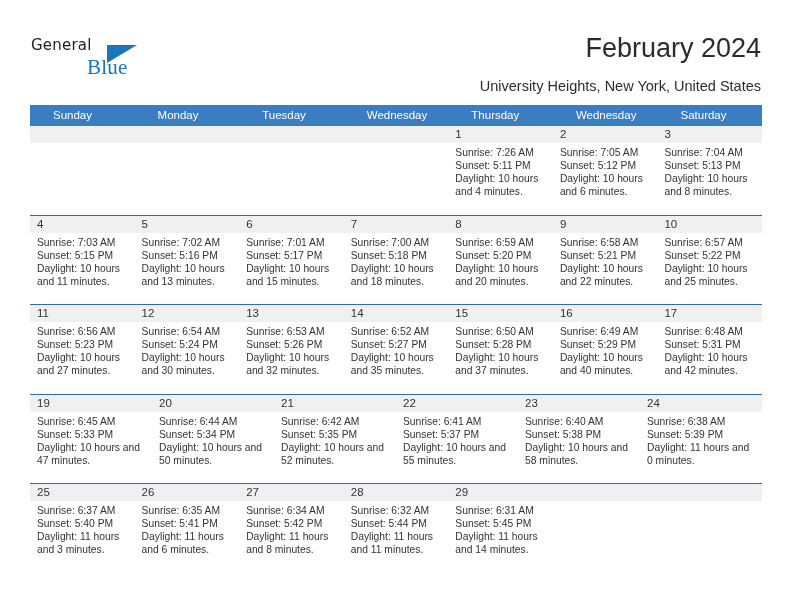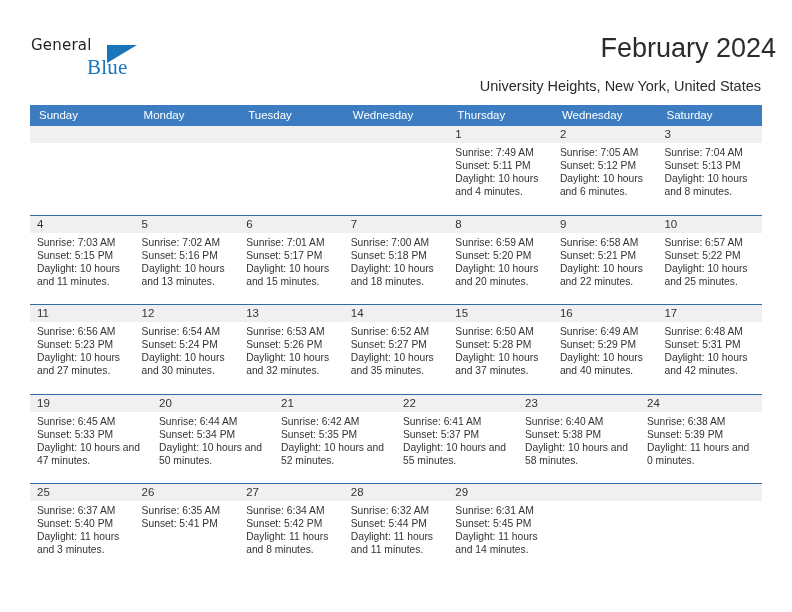--- a/index.html
+++ b/index.html
@@ -58,21 +58,21 @@
     position: absolute;
     left: 76px;
     top: 9px;
     width: 0;
     height: 0;
     border-left: 30px solid #1b75bb;
     border-bottom: 18px solid transparent;
   }
   .title {
     position: absolute;
-    right: 16px;
+    right: 31px;
     top: 33px;
     font-size: 27px;
     color: #2b2b2b;
     text-align: right;
     white-space: nowrap;
   }
   .subtitle {
     position: absolute;
     right: 31px;
     top: 78px;
@@ -92,21 +92,21 @@
   .dow-row {
     display: flex;
     background: #3b7dc0;
     height: 21px;
   }
   .dow {
     flex: 1 1 0;
     color: #ffffff;
     font-size: 11.5px;
     line-height: 21px;
-    padding-left: 9px;
+    padding-left: 23px;
     box-sizing: border-box;
     white-space: nowrap;
     overflow: hidden;
   }
   .week {
     display: flex;
     border-top: 1.3px solid #2f6ba8;
     height: 88.5px;
   }
   .week:first-of-type {
@@ -201,21 +201,21 @@
             <span class="daynum"></span>
             <div class="info">
               <div></div>
               <div></div>
               <div></div>
             </div>
           </div>
           <div class="cell">
             <span class="daynum">1</span>
             <div class="info">
-              <div>Sunrise: 7:49 AM</div>
+              <div>Sunrise: 7:26 AM</div>
               <div>Sunset: 5:11 PM</div>
               <div>Daylight: 10 hours and 4 minutes.</div>
             </div>
           </div>
           <div class="cell">
             <span class="daynum">2</span>
             <div class="info">
               <div>Sunrise: 7:05 AM</div>
               <div>Sunset: 5:12 PM</div>
               <div>Daylight: 10 hours and 6 minutes.</div>
@@ -403,20 +403,21 @@
               <div>Sunrise: 6:37 AM</div>
               <div>Sunset: 5:40 PM</div>
               <div>Daylight: 11 hours and 3 minutes.</div>
             </div>
           </div>
           <div class="cell">
             <span class="daynum">26</span>
             <div class="info">
               <div>Sunrise: 6:35 AM</div>
               <div>Sunset: 5:41 PM</div>
+              <div>Daylight: 11 hours and 6 minutes.</div>
             </div>
           </div>
           <div class="cell">
             <span class="daynum">27</span>
             <div class="info">
               <div>Sunrise: 6:34 AM</div>
               <div>Sunset: 5:42 PM</div>
               <div>Daylight: 11 hours and 8 minutes.</div>
             </div>
           </div>

